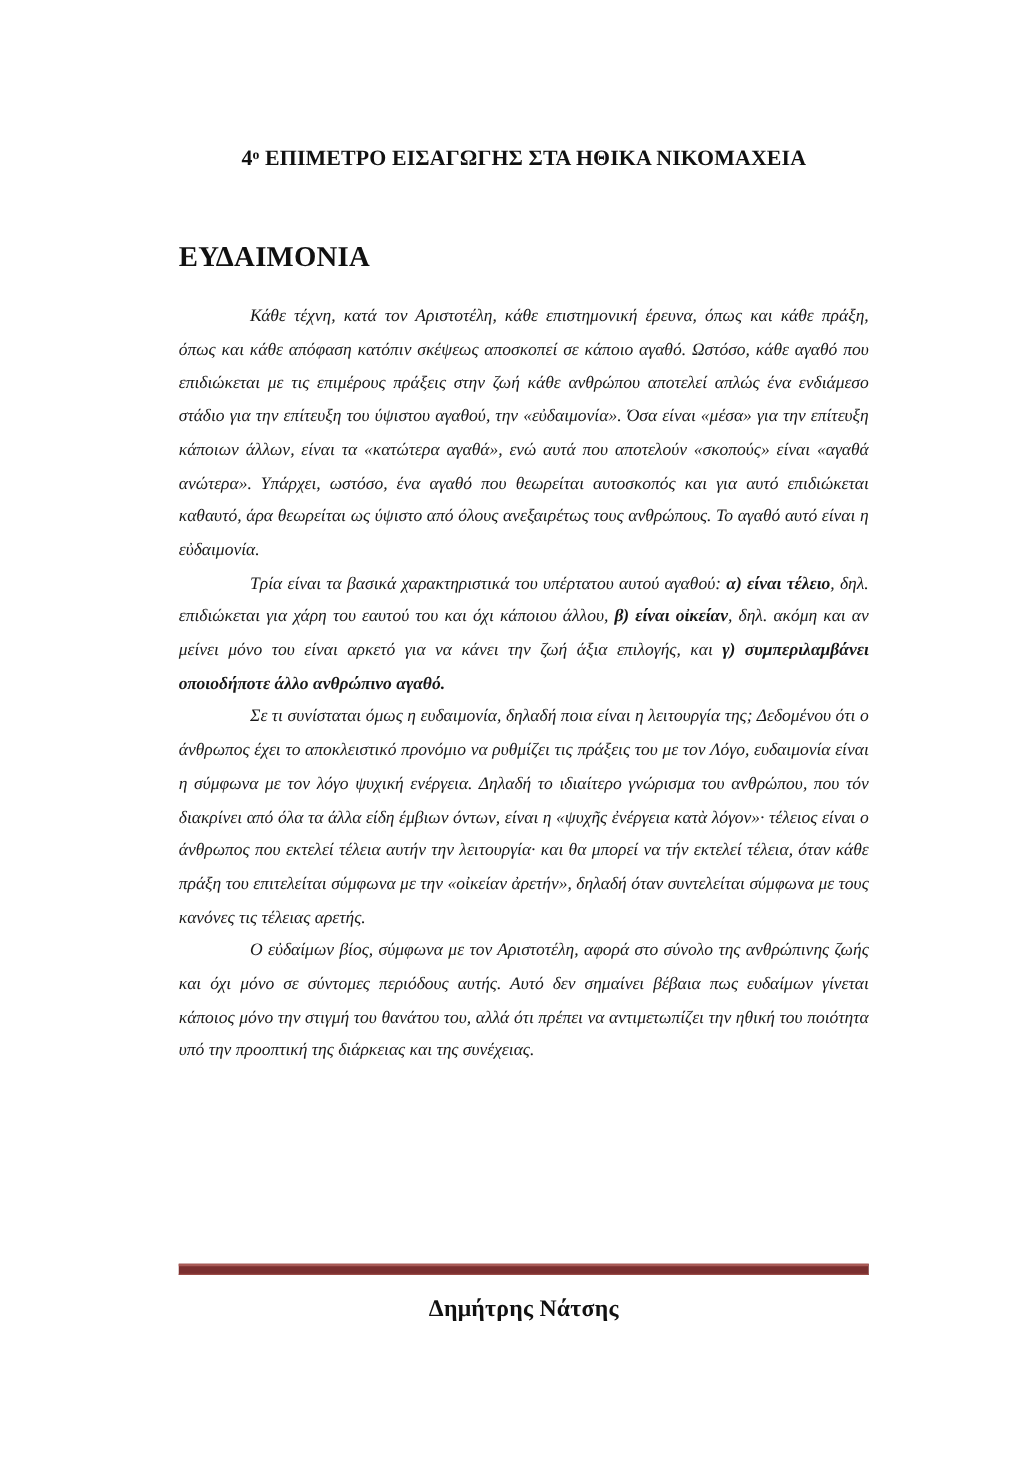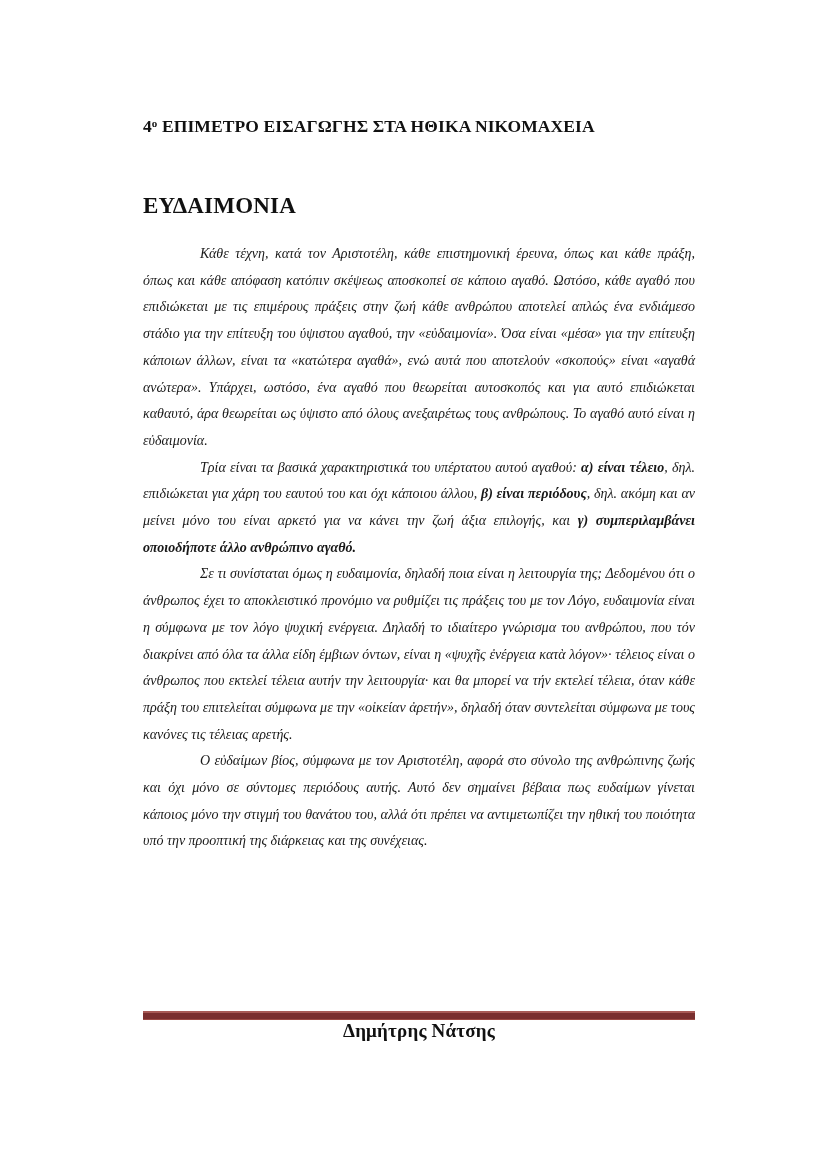--- a/index.html
+++ b/index.html
@@ -31,21 +31,21 @@
     position: absolute;
     left: 143px;
     top: 0;
     width: 552px;
   }
 
   
   .doc-title {
     margin: 0;
     padding-top: 116px;
-    text-align: left;
+    text-align: center;
     font-family: "Liberation Serif", "DejaVu Serif", serif;
     font-weight: bold;
     font-style: normal;
     font-size: 17.5px;
     letter-spacing: 0.1px;
     line-height: 1.2;
     color: #111111;
     white-space: nowrap;
   }
   .doc-title .ordinal-sup {
@@ -102,20 +102,21 @@
   .footer-rule {
     width: 552px;
     height: 9px;
     background: #7a2f2f;
     border-top: 2px solid #a85a56;
     border-bottom: 1px solid #9a4a45;
     box-sizing: border-box;
   }
   .author {
     margin: 0;
+    padding-top: 17px;
     text-align: center;
     font-family: "Liberation Serif", "DejaVu Serif", serif;
     font-weight: bold;
     font-size: 19px;
     letter-spacing: 0.2px;
     color: #111111;
   }
 </style>
 </head>
 <body>
@@ -125,21 +126,21 @@
   <div class="content">
 
     <h1 class="doc-title"><span>4</span><span class="ordinal-sup">ο</span><span> ΕΠΙΜΕΤΡΟ ΕΙΣΑΓΩΓΗΣ ΣΤΑ ΗΘΙΚΑ ΝΙΚΟΜΑΧΕΙΑ</span></h1>
 
     <h2 class="section-heading">ΕΥΔΑΙΜΟΝΙΑ</h2>
 
     <div class="body-text">
 
       <p class="para">Κάθε τέχνη, κατά τον Αριστοτέλη, κάθε επιστημονική έρευνα, όπως και κάθε πράξη, όπως και κάθε απόφαση κατόπιν σκέψεως  αποσκοπεί σε κάποιο αγαθό. Ωστόσο, κάθε αγαθό που επιδιώκεται με τις επιμέρους πράξεις στην ζωή κάθε ανθρώπου αποτελεί απλώς ένα ενδιάμεσο στάδιο για την επίτευξη του ύψιστου αγαθού, την «εὐδαιμονία». Όσα είναι «μέσα» για την επίτευξη κάποιων άλλων, είναι τα «κατώτερα αγαθά», ενώ αυτά που αποτελούν «σκοπούς» είναι    «αγαθά ανώτερα». Υπάρχει, ωστόσο, ένα αγαθό που θεωρείται αυτοσκοπός και για αυτό επιδιώκεται καθαυτό, άρα θεωρείται ως ύψιστο από όλους ανεξαιρέτως τους ανθρώπους. Το αγαθό αυτό είναι η εὐδαιμονία.</p>
 
-      <p class="para"><span>Τρία είναι τα βασικά χαρακτηριστικά του υπέρτατου αυτού αγαθού: </span><b>α) είναι τέλειο</b><span>, δηλ. επιδιώκεται για χάρη του εαυτού του και όχι κάποιου άλλου, </span><b>β) είναι περιόδους</b><span>, δηλ. ακόμη και αν μείνει μόνο του είναι αρκετό για να κάνει την ζωή άξια επιλογής, και </span><b>γ) συμπεριλαμβάνει οποιοδήποτε άλλο ανθρώπινο αγαθό.</b></p>
+      <p class="para"><span>Τρία είναι τα βασικά χαρακτηριστικά του υπέρτατου αυτού αγαθού: </span><b>α) είναι τέλειο</b><span>, δηλ. επιδιώκεται για χάρη του εαυτού του και όχι κάποιου άλλου, </span><b>β) είναι οἰκείαν</b><span>, δηλ. ακόμη και αν μείνει μόνο του είναι αρκετό για να κάνει την ζωή άξια επιλογής, και </span><b>γ) συμπεριλαμβάνει οποιοδήποτε άλλο ανθρώπινο αγαθό.</b></p>
 
       <p class="para">Σε τι συνίσταται όμως η ευδαιμονία, δηλαδή ποια είναι η λειτουργία της; Δεδομένου ότι ο άνθρωπος έχει το αποκλειστικό προνόμιο να  ρυθμίζει τις πράξεις του με τον Λόγο, ευδαιμονία είναι η σύμφωνα με τον λόγο ψυχική ενέργεια. Δηλαδή το ιδιαίτερο γνώρισμα του ανθρώπου, που τόν διακρίνει από όλα τα άλλα είδη έμβιων όντων, είναι η «ψυχῆς ἐνέργεια κατὰ λόγον»· τέλειος είναι ο άνθρωπος που εκτελεί τέλεια αυτήν την λειτουργία· και θα μπορεί να τήν εκτελεί τέλεια, όταν κάθε πράξη του επιτελείται σύμφωνα με την «οἰκείαν ἀρετήν», δηλαδή όταν συντελείται σύμφωνα με τους κανόνες τις τέλειας αρετής.</p>
 
       <p class="para">Ο εὐδαίμων βίος, σύμφωνα με τον Αριστοτέλη, αφορά στο σύνολο της ανθρώπινης ζωής και όχι μόνο σε σύντομες περιόδους αυτής. Αυτό δεν σημαίνει βέβαια πως ευδαίμων γίνεται κάποιος μόνο την στιγμή του θανάτου του, αλλά ότι πρέπει να αντιμετωπίζει την ηθική του ποιότητα υπό την προοπτική της διάρκειας και της συνέχειας.</p>
 
     </div>
   </div>
 
   <div class="footer-block">
     <div class="footer-rule"></div>

